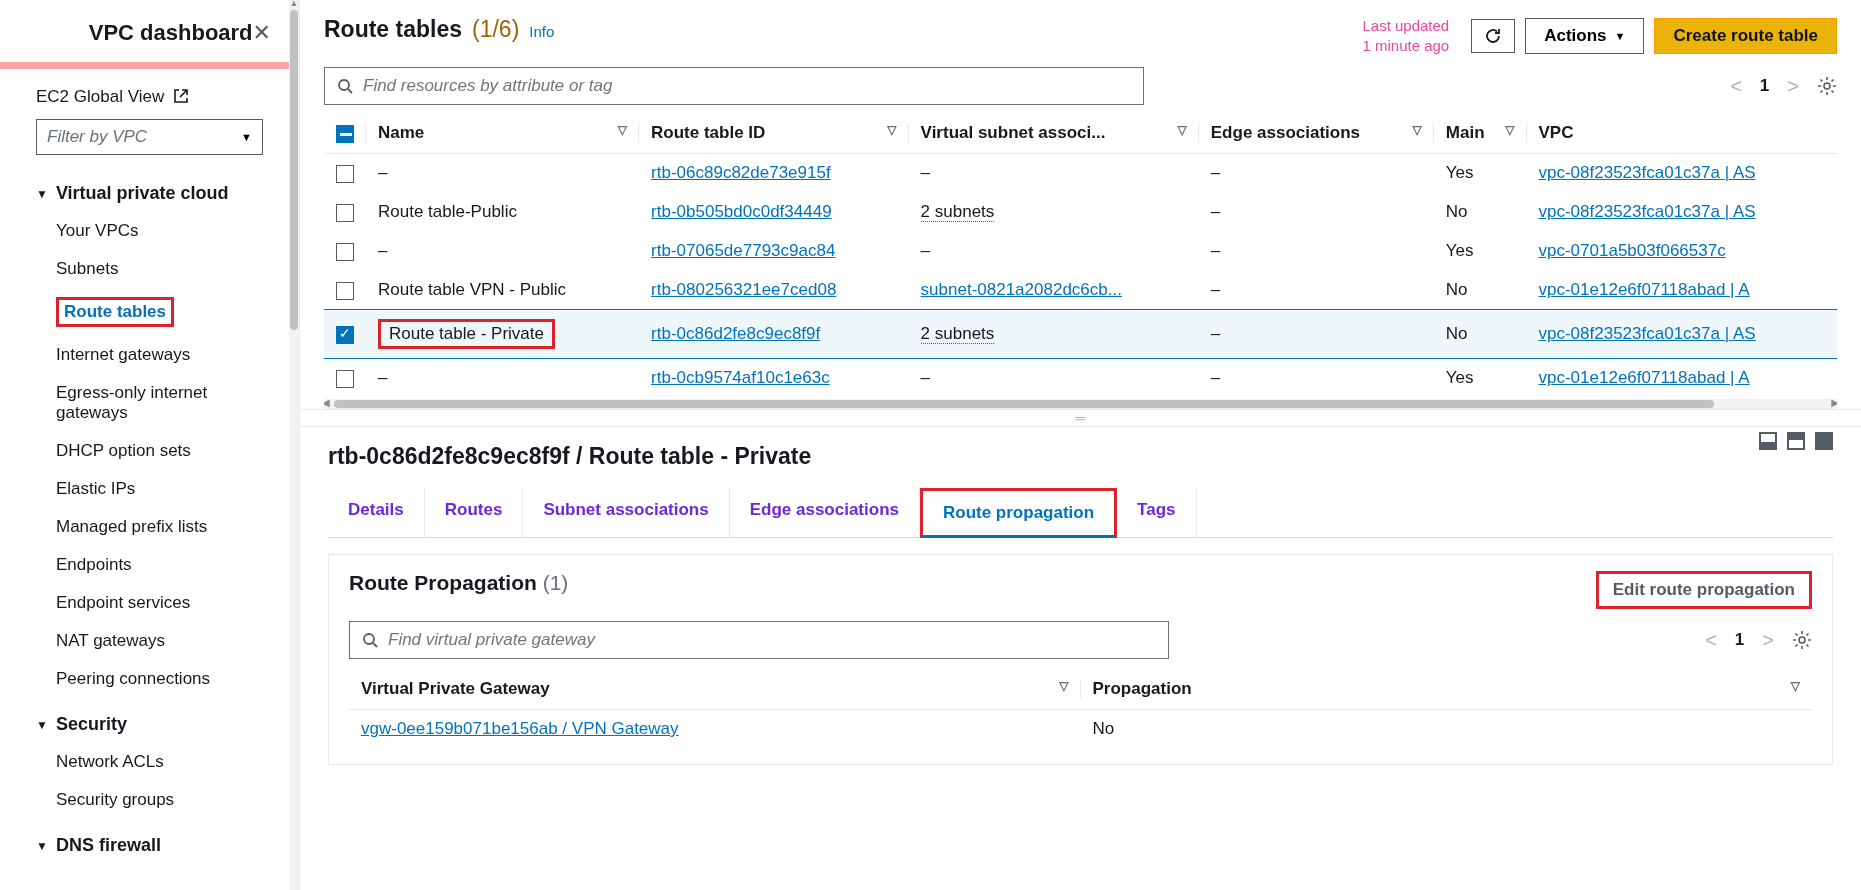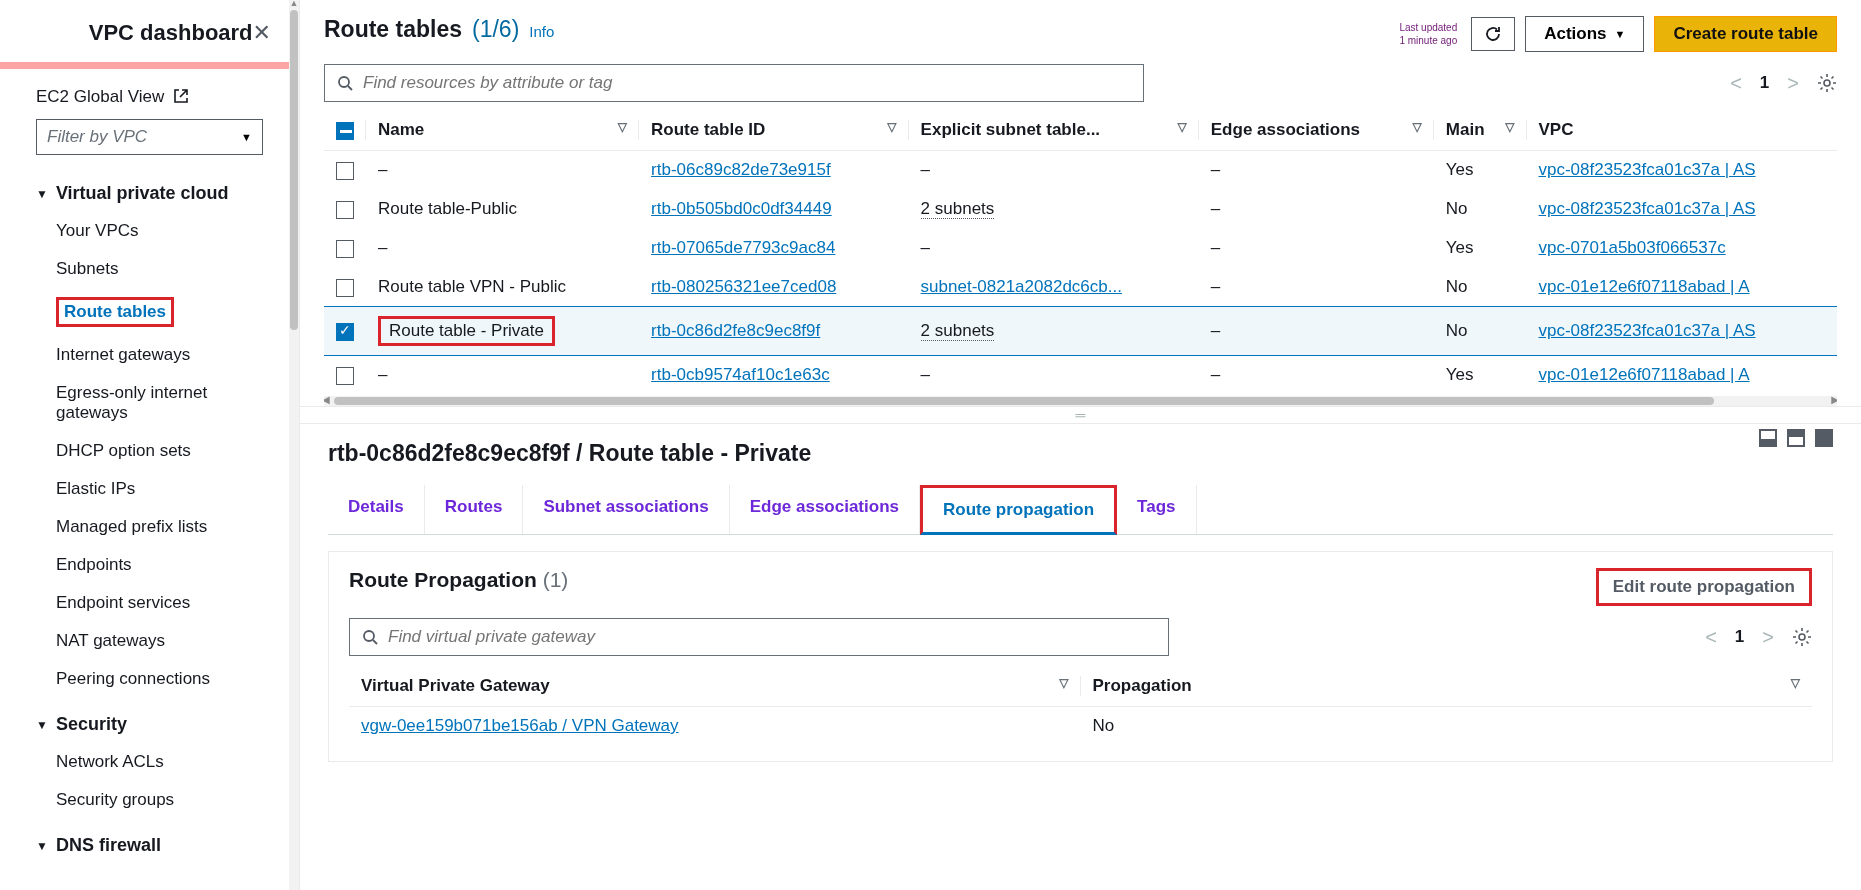--- a/index.html
+++ b/index.html
@@ -20,24 +20,24 @@
 .nav-section { padding: 0 20px; margin-bottom: 8px; }
 .nav-section-title { font-size: 18px; font-weight: 700; padding: 8px 16px; display: flex; align-items: center; cursor: pointer; }
 .nav-section-title .chev { margin-right: 8px; font-size: 12px; }
 .nav-item { font-size: 17px; padding: 9px 8px 9px 36px; color: #16191f; cursor: pointer; }
 .nav-item.active { color: #0073bb; font-weight: 700; }
 .red-box { border: 3px solid #d9242b; display: inline-block; padding: 2px 5px; }
 .main { flex: 1; display: flex; flex-direction: column; overflow: hidden; }
 .top { padding: 16px 24px 0 24px; }
 .page-header { display: flex; justify-content: space-between; align-items: flex-start; margin-bottom: 12px; }
 .page-title { font-size: 23px; font-weight: 700; display: flex; align-items: baseline; gap: 10px; }
-.page-title .count { font-weight: 400; color: #0369a1; }
+.page-title .count { font-weight: 400; color: #a16207; }
 .page-title .info { font-size: 15px; font-weight: 400; color: #0073bb; }
 .header-actions { display: flex; align-items: center; gap: 10px; }
-.last-updated { font-size: 10px; color: #701a75; text-align: right; line-height: 1.3; margin-right: 4px; }
+.last-updated { font-size: 15px; color: #ec4899; text-align: right; line-height: 1.3; margin-right: 12px; }
 .btn { border: 1px solid #545b64; background: #fff; padding: 7px 18px; font-size: 17px; font-weight: 700; cursor: pointer; display: flex; align-items: center; gap: 8px; }
 .btn.icon-only { padding: 7px 12px; }
 .btn.primary { background: #eab308; border-color: #ff9900; color: #111; }
 .search-row { display: flex; justify-content: space-between; align-items: center; margin-bottom: 8px; }
 .search-box { flex: 0 0 820px; border: 1px solid #687078; display: flex; align-items: center; padding: 8px 12px; gap: 10px; }
 .search-box input { border: none; outline: none; font-size: 17px; font-style: italic; color: #687078; flex: 1; }
 .pager { display: flex; align-items: center; gap: 18px; font-size: 17px; }
 .pager .chev-page { color: #aab7b8; font-size: 20px; cursor: pointer; }
 .gear { color: #545b64; cursor: pointer; }
 .table-wrap { overflow-x: auto; position: relative; }
@@ -183,21 +183,21 @@
           </svg>
       </div>
     </div>
     <div class="table-wrap">
       <table>
         <thead>
           <tr>
             <th style="width:40px"><span class="chk indet"></span></th>
             <th><span>Name</span><span class="sort">▽</span></th>
             <th><span>Route table ID</span><span class="sort">▽</span></th>
-            <th><span>Explicit subnet table...</span><span class="sort">▽</span></th>
+            <th><span>Virtual subnet associ...</span><span class="sort">▽</span></th>
             <th><span>Edge associations</span><span class="sort">▽</span></th>
             <th><span>Main</span><span class="sort">▽</span></th>
             <th><span>VPC</span></th>
           </tr>
         </thead>
         <tbody id="tbody">
             <tr class="row">
     <td><span class="chk "></span></td>
     <td>–</td>
     <td><a class="link">rtb-06c89c82de73e915f</a></td>

